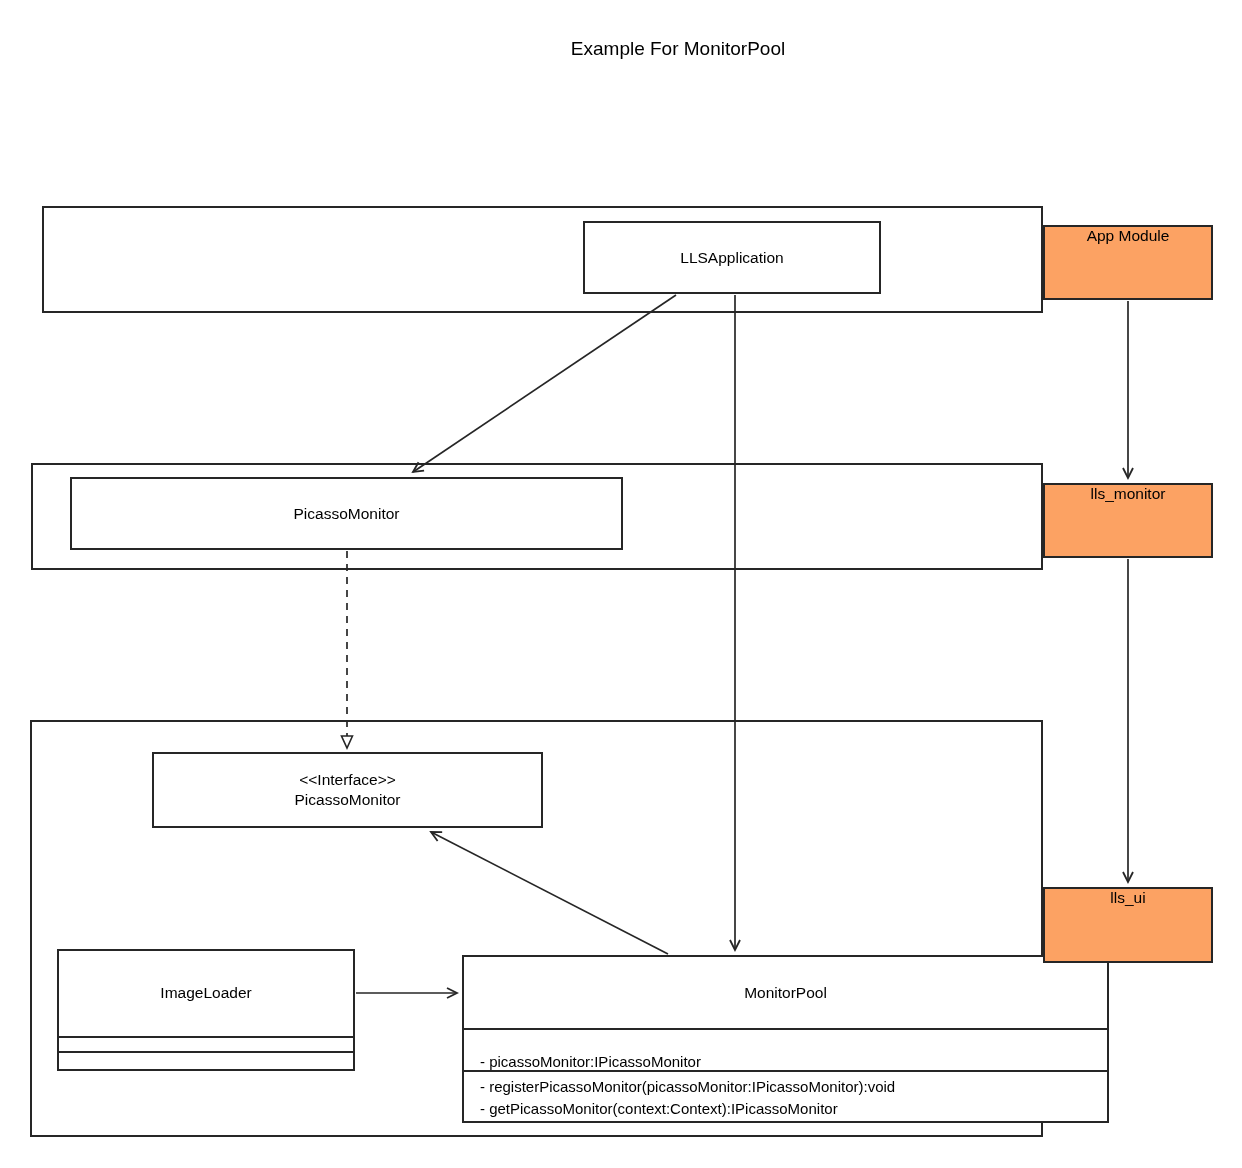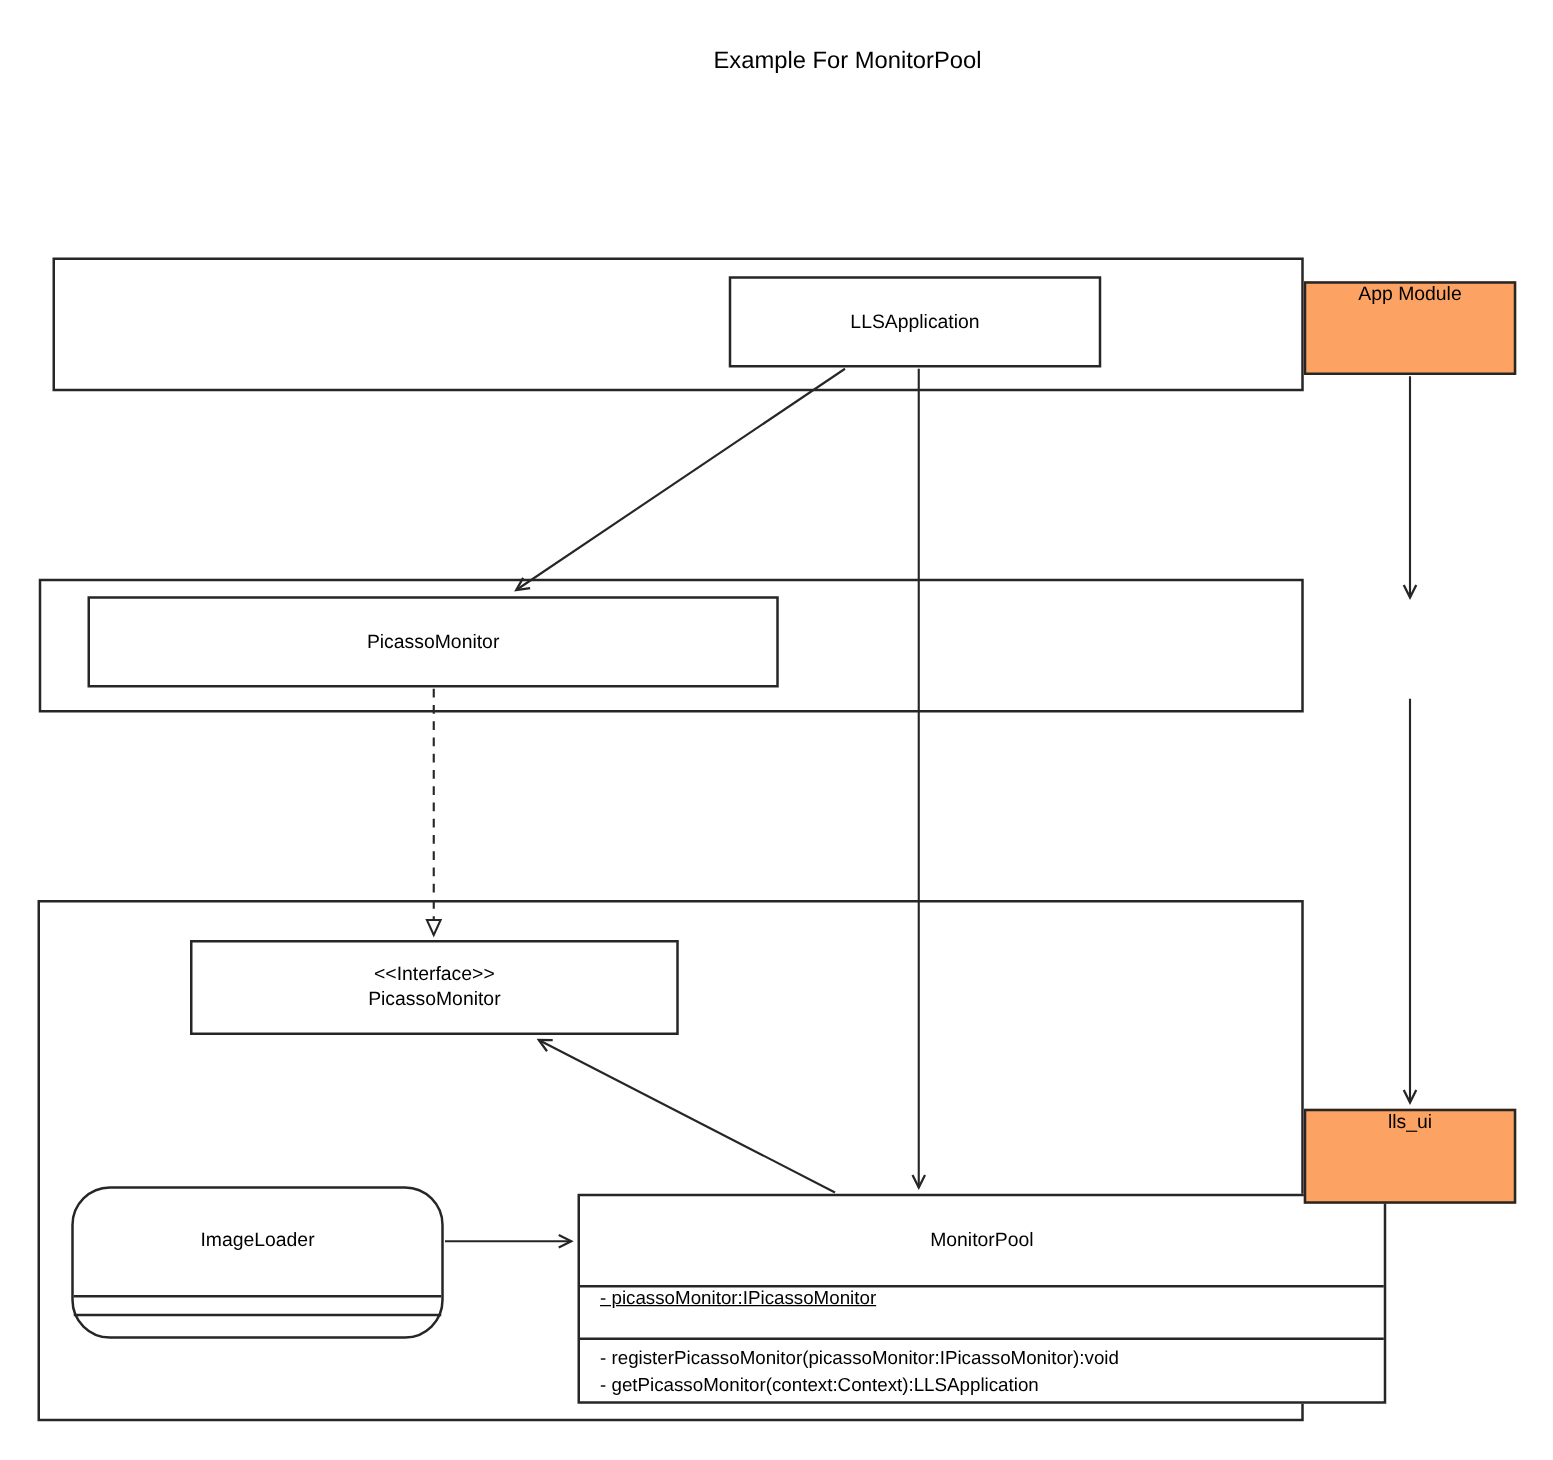--- a/index.html
+++ b/index.html
@@ -52,21 +52,21 @@
     border-top:2px solid var(--stroke);
     box-sizing:border-box;
   }
   .member-text{
     font-size:15px;
     text-align:left;
     padding-left:16px;
     white-space:nowrap;
   }
   .mp-name{height:71px;}
-  .mp-attrs{height:42px;display:flex;align-items:flex-start;text-decoration:underline;}
+  .mp-attrs{height:42px;display:flex;align-items:flex-end;}
   .mp-methods{height:51px;padding-top:4px;line-height:22px;}
   .il-name{height:86px;}
   .il-empty1{height:16px;}
   .il-empty2{height:18px;}
   .module{
     position:absolute;
     box-sizing:border-box;
     border:2px solid var(--stroke);
     background:var(--module-fill);
     z-index:4;
@@ -99,43 +99,46 @@
     <span>LLSApplication</span>
   </div>
 
   <div class="box cls" style="left:152px;top:752px;width:391px;height:76px;">
     <div class="two-line">
       <div>&lt;&lt;Interface&gt;&gt;</div>
       <div>PicassoMonitor</div>
     </div>
   </div>
 
-  <div class="box cls column" style="left:57px;top:949px;width:298px;height:122px;border-radius:31px;">
+  <div class="box cls column" style="left:57px;top:949px;width:298px;height:122px;">
     <div class="compartment-name il-name">
       <span>ImageLoader</span>
     </div>
     <div class="compartment il-empty1"></div>
     <div class="compartment il-empty2"></div>
   </div>
 
   <div class="box cls column" style="left:462px;top:955px;width:647px;height:168px;">
     <div class="compartment-name mp-name">
       <span>MonitorPool</span>
     </div>
     <div class="compartment mp-attrs">
       <div class="member-text">- picassoMonitor:IPicassoMonitor</div>
     </div>
     <div class="compartment mp-methods">
       <div class="member-text">- registerPicassoMonitor(picassoMonitor:IPicassoMonitor):void</div>
-      <div class="member-text">- getPicassoMonitor(context:Context):LLSApplication</div>
+      <div class="member-text">- getPicassoMonitor(context:Context):IPicassoMonitor</div>
     </div>
   </div>
 
   <div class="module" style="left:1043px;top:225px;width:170px;height:75px;">
     <span>App Module</span>
+  </div>
+  <div class="module" style="left:1043px;top:483px;width:170px;height:75px;">
+    <span>lls_monitor</span>
   </div>
   <div class="module" style="left:1043px;top:887px;width:170px;height:76px;">
     <span>lls_ui</span>
   </div>
 
   <svg class="edges" width="1242" height="1168" viewBox="0 0 1242 1168">
     <defs>
       <marker id="vopen" viewBox="0 0 14 14" markerWidth="14" markerHeight="14" refX="12" refY="7" orient="auto" markerUnits="userSpaceOnUse">
         <path d="M2,2 L12,7 L2,12" fill="none" stroke="#262626" stroke-width="1.8"></path>
       </marker>

